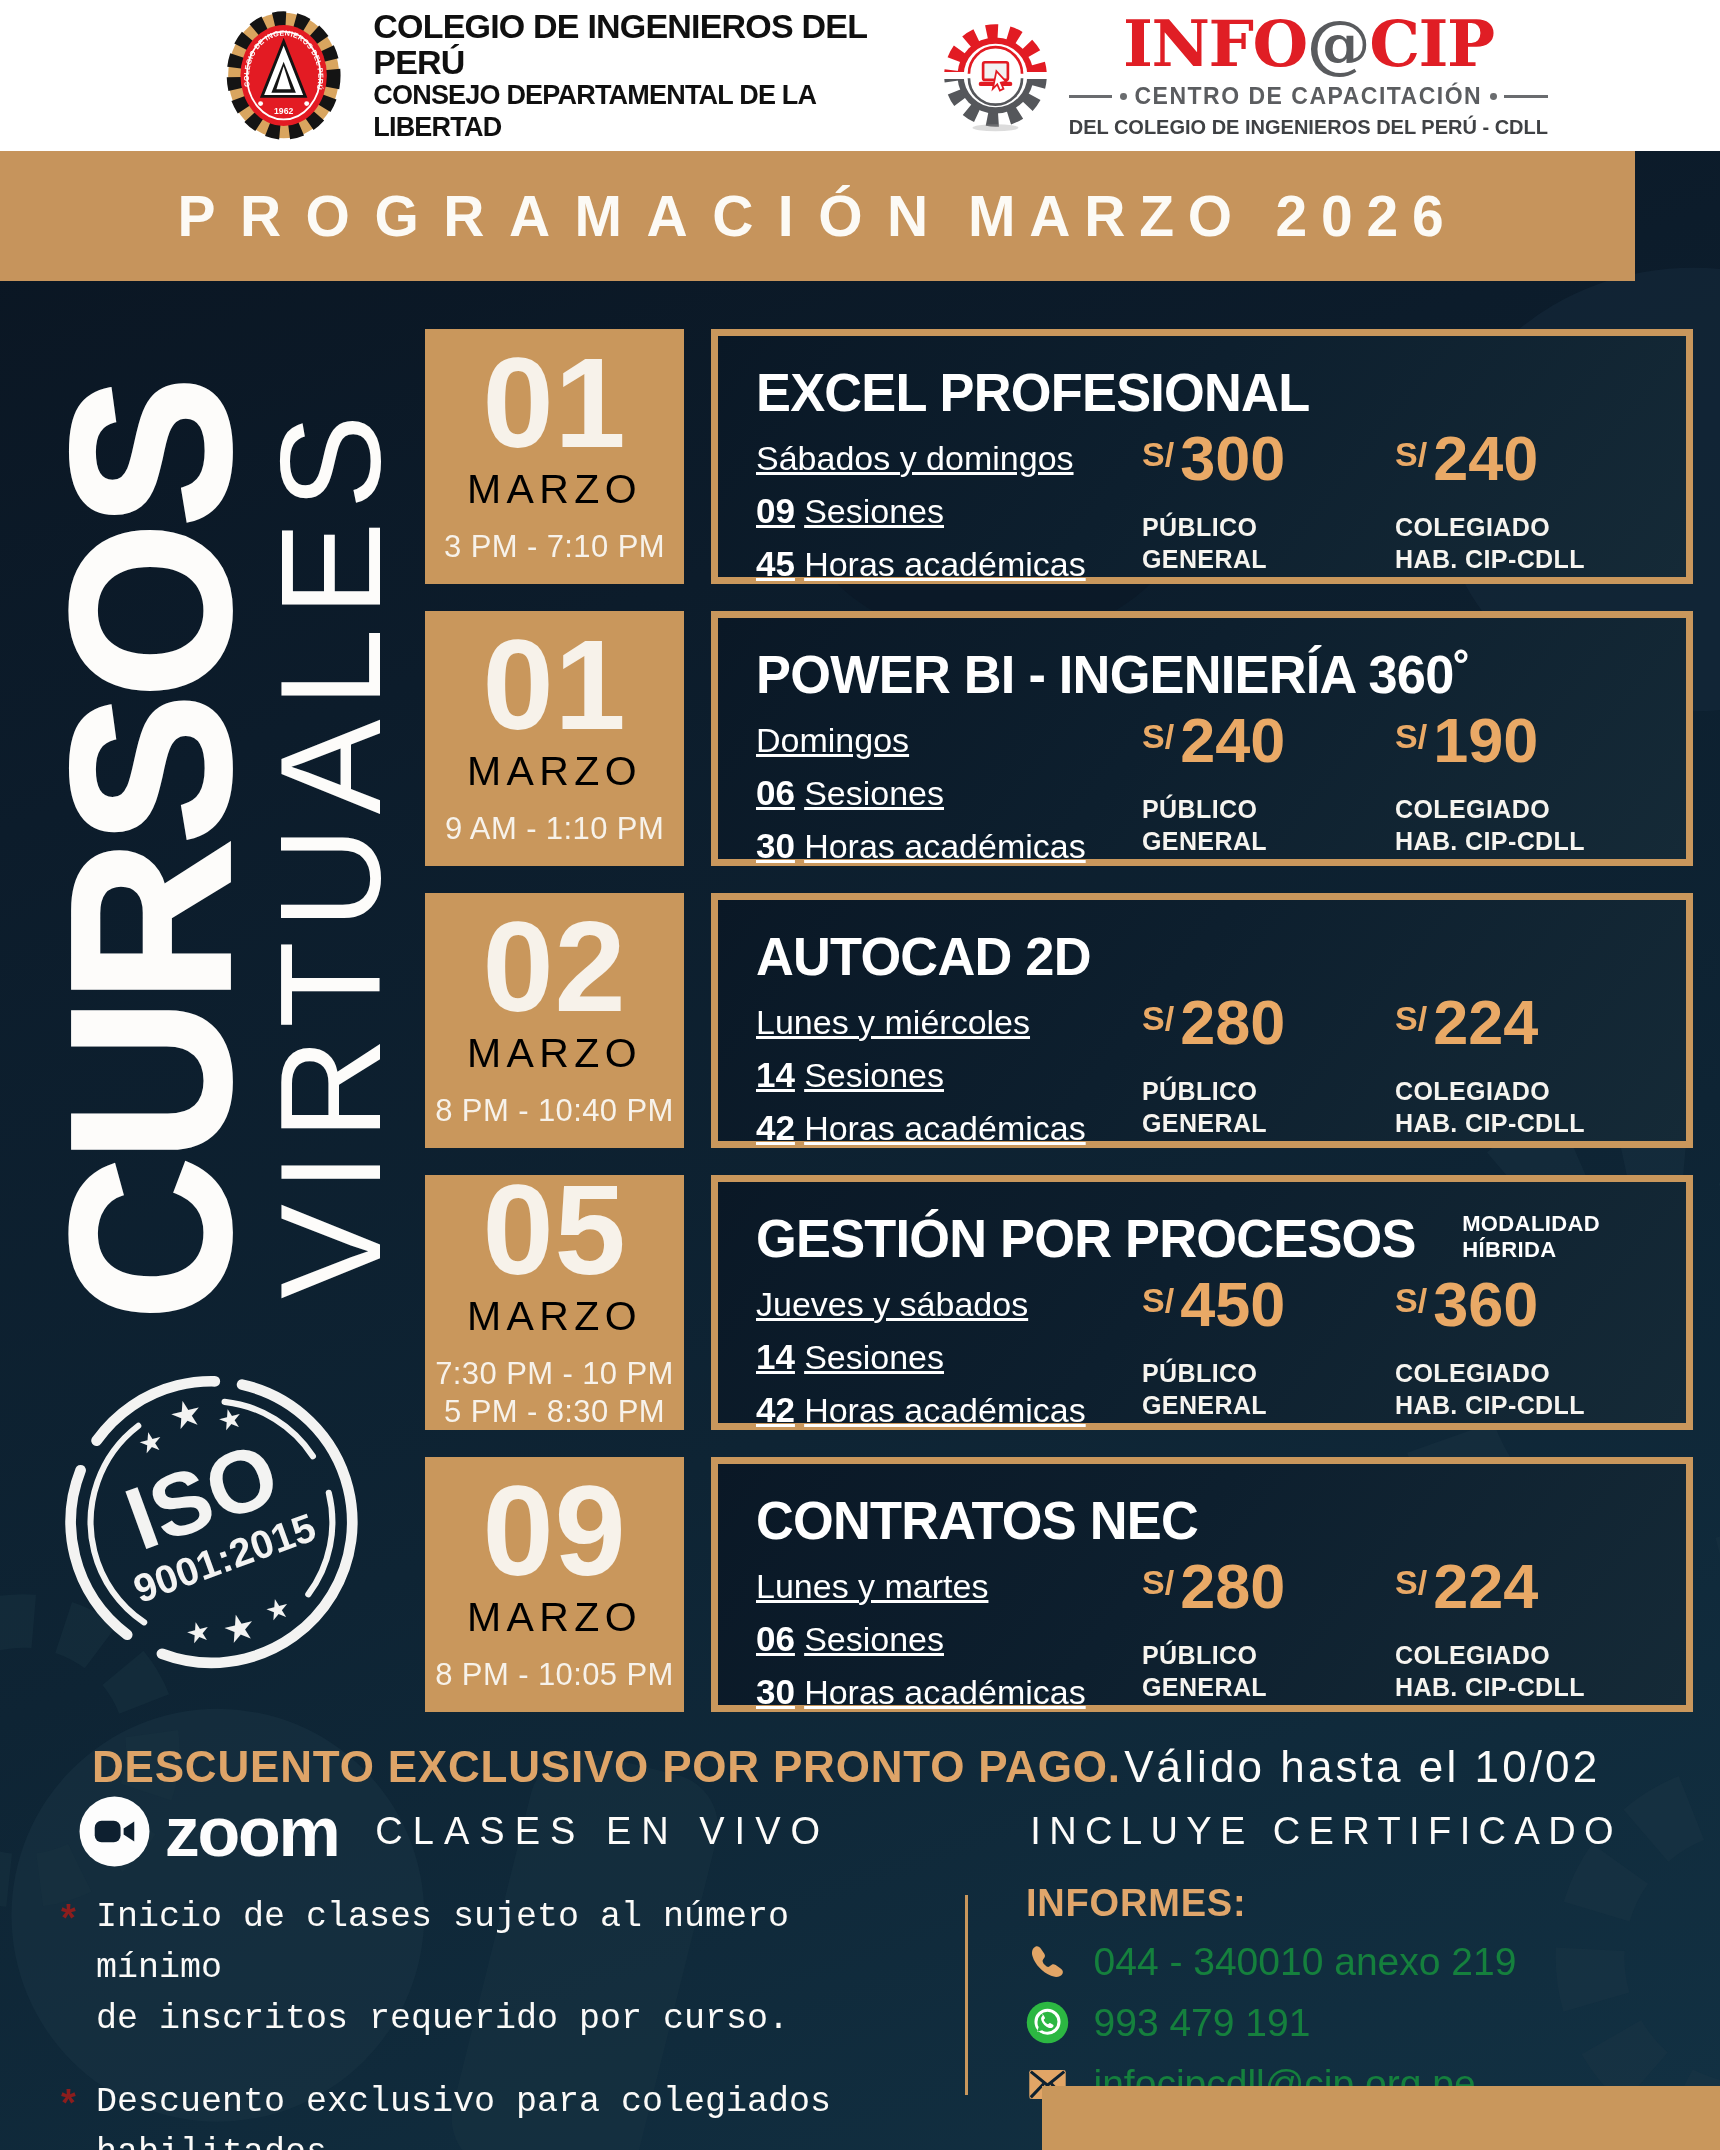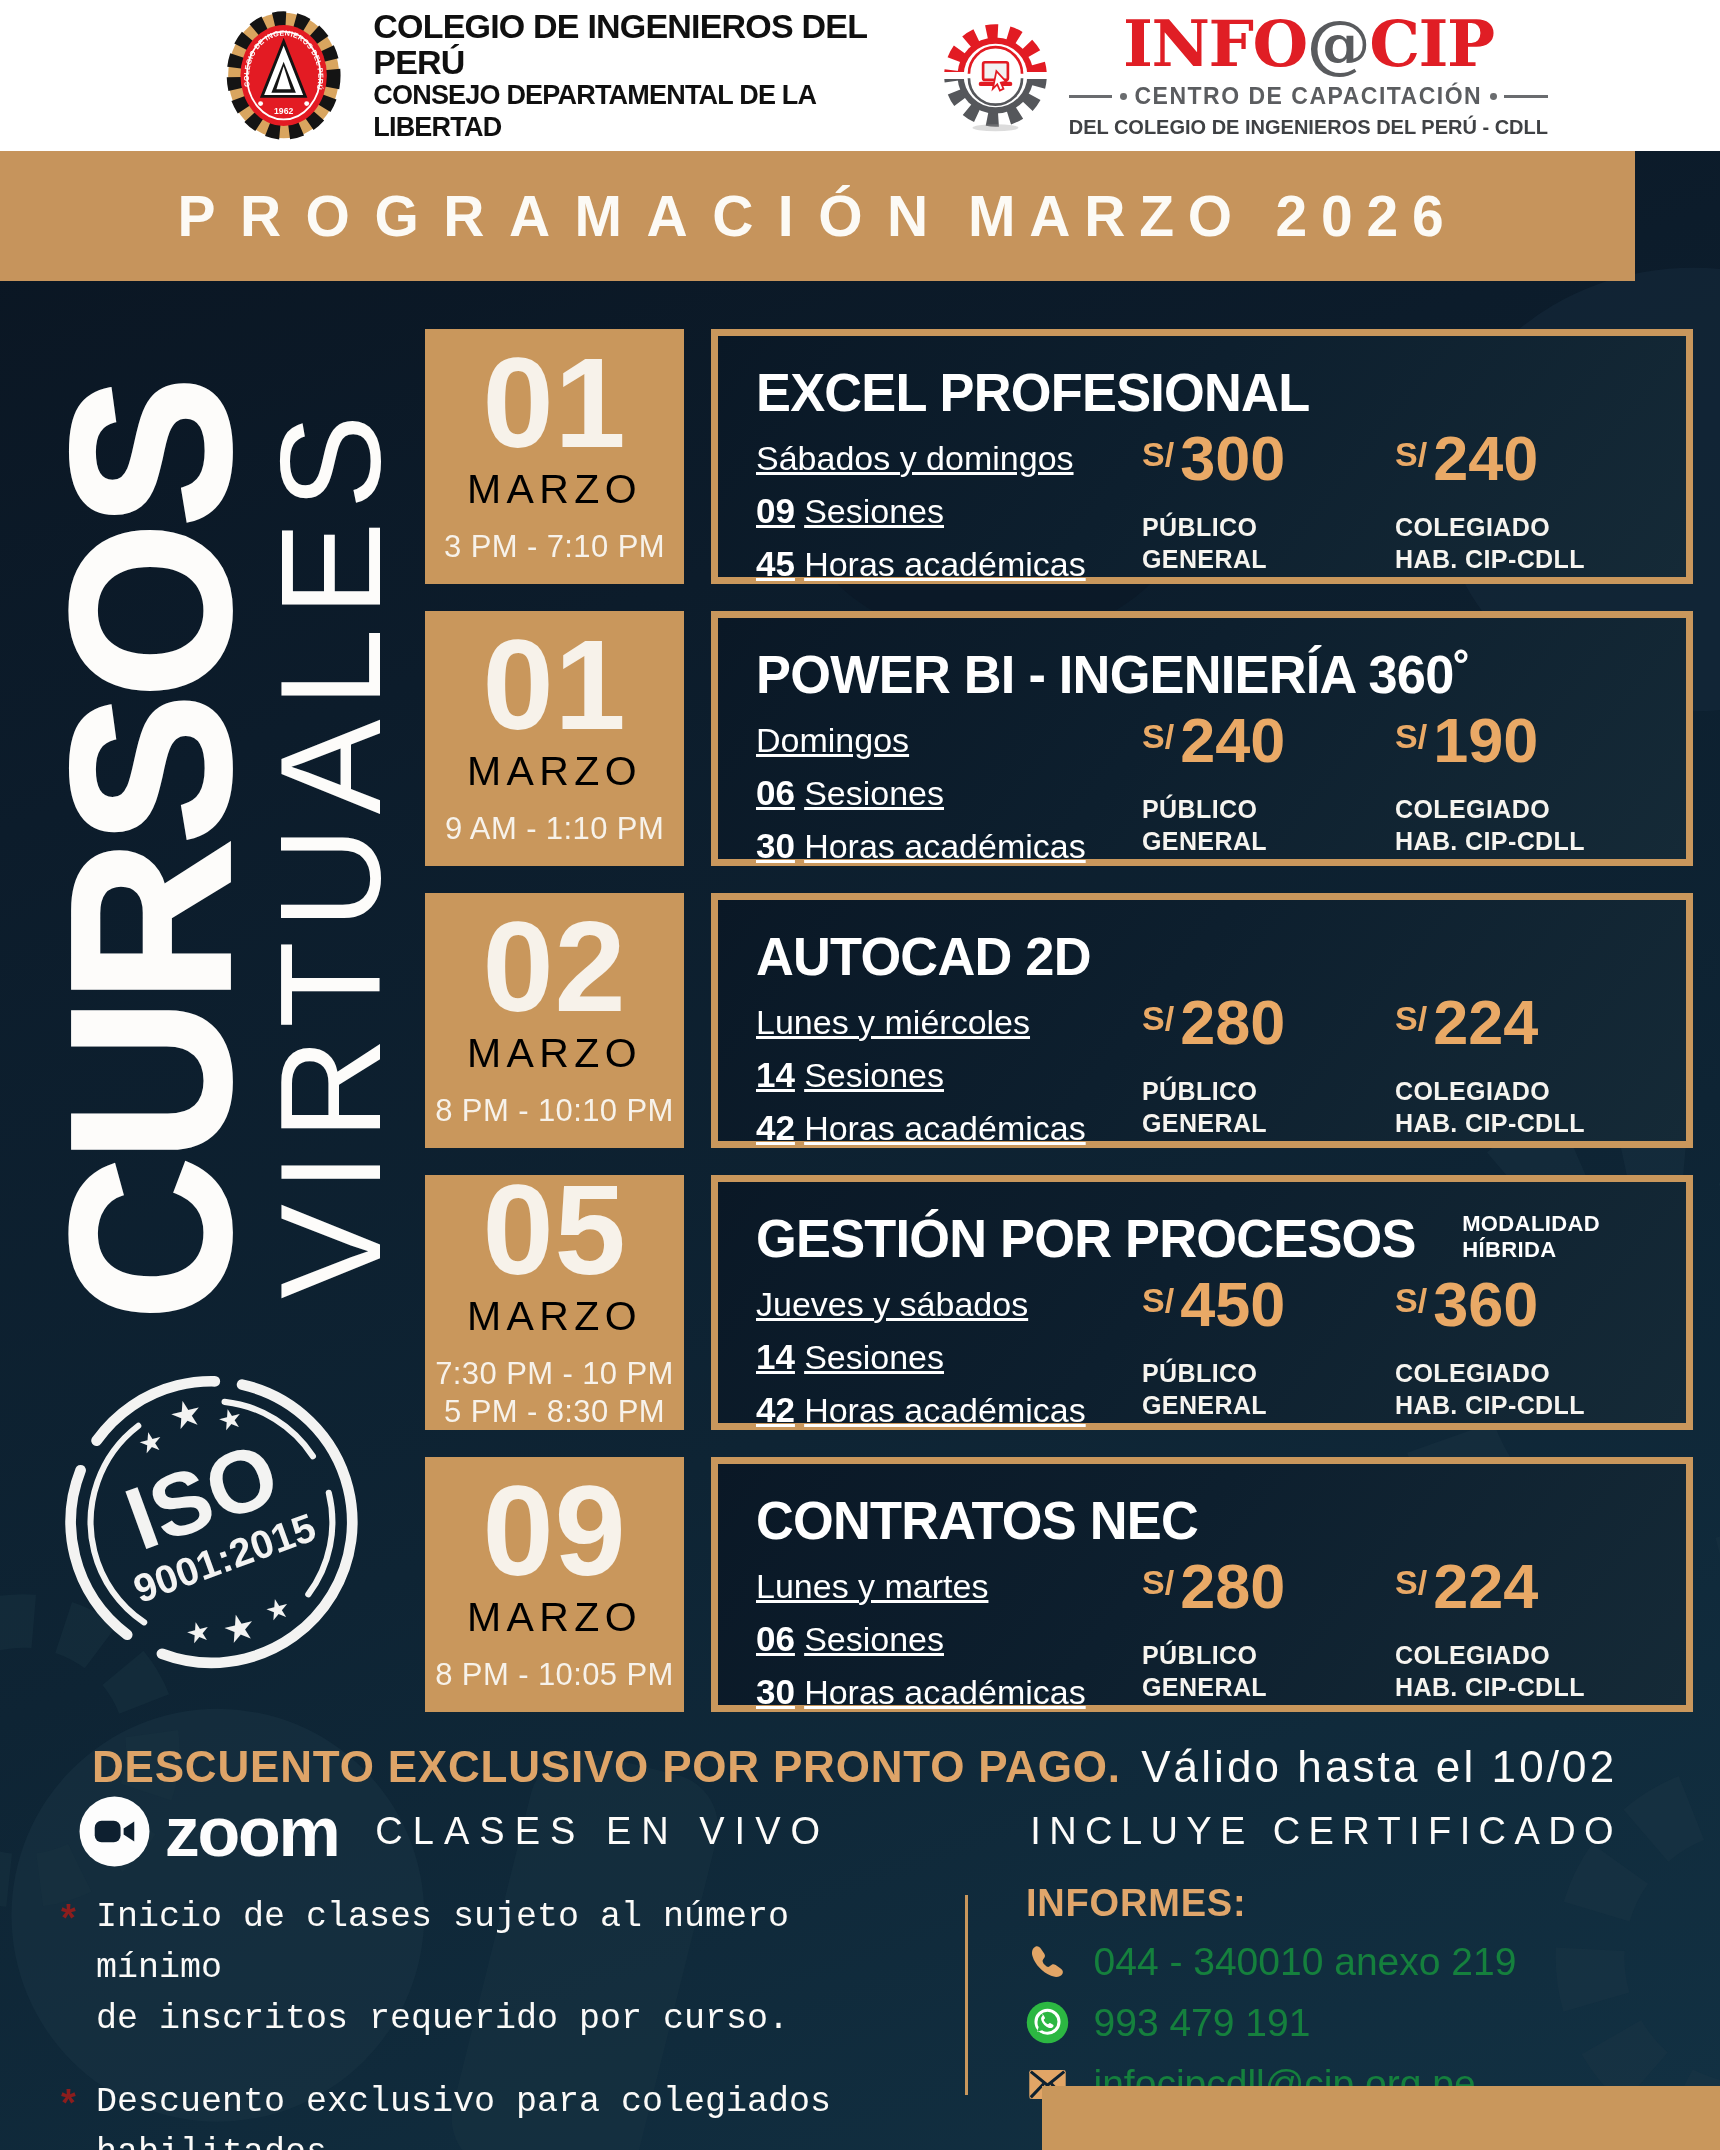--- a/index.html
+++ b/index.html
@@ -64,21 +64,21 @@
   .drow .num{font-weight:800;font-size:35px;margin-right:9.2px;}
   .prices{position:absolute;top:86px;left:424px;display:flex;}
   .price{min-width:222px;margin-right:31px;display:flex;flex-direction:column;}
   .amount{color:#E9A966;white-space:nowrap;}
   .amount .cur{font-size:34px;font-weight:800;vertical-align:13.8px;margin-right:6.1px;}
   .amount .val{font-size:63px;font-weight:800;letter-spacing:0px;}
   .plabel{margin-top:18.3px;font-size:25px;font-weight:700;line-height:1.25;letter-spacing:0.4px;color:#F6F4EF;}
   
   .discount{position:absolute;left:92px;top:1742px;white-space:nowrap;}
   .discount .gold{font-size:44px;font-weight:800;letter-spacing:0.8px;color:#DEA468;}
-  .discount .rest{font-size:44px;font-weight:500;letter-spacing:3.1px;color:#FDFCFA;margin-left:17px;}
+  .discount .rest{font-size:44px;font-weight:500;letter-spacing:3.1px;color:#FDFCFA;}
   .zoom-row{position:absolute;left:78px;top:1795px;width:1544px;display:flex;align-items:center;}
   .zoom-brand{font-size:70px;font-weight:800;letter-spacing:-2.3px;color:#FDFDFD;line-height:1;margin-left:13.8px;}
   .zoom-label{font-size:38px;font-weight:500;letter-spacing:10px;color:#FDFCFA;margin-left:37px;white-space:nowrap;}
   .certificate{font-size:38px;font-weight:500;letter-spacing:8.4px;color:#FDFCFA;margin-left:auto;white-space:nowrap;}
   .notes{position:absolute;left:61px;top:1892px;width:856px;}
   .note{display:flex;margin-bottom:32px;}
   .note .ast{color:#8C1D1D;font-size:38px;font-weight:700;width:35px;flex-shrink:0;line-height:1.4;}
   .note .ntext{font-size:35px;font-weight:500;line-height:1.46;color:#FBFAF8;font-family:Liberation Mono, monospace;}
   .v-divider{position:absolute;left:965px;top:1895px;width:3.1px;height:200px;background:#C9975C;}
   .informes{position:absolute;left:1026px;top:1882px;}
@@ -264,21 +264,21 @@
           </div>
         </div>
       </div>
     </article>
 
     <article class="card">
       <div class="datebox">
         <div class="day">02</div>
         <div class="month">MARZO</div>
         <div class="time">
-            <div class="time-line">8 PM - 10:10 PM</div>
+            <div class="time-line">8 PM - 10:40 PM</div>
           </div>
       </div>
       <div class="panel">
         <div class="title-row">
           <h2 class="course-title">AUTOCAD 2D</h2>
           <div class="badge"></div>
         </div>
         <div class="details">
           <div class="drow"><span>Lunes y miércoles</span></div>
           <div class="drow"><span class="num">14</span><span>Sesiones</span></div>

